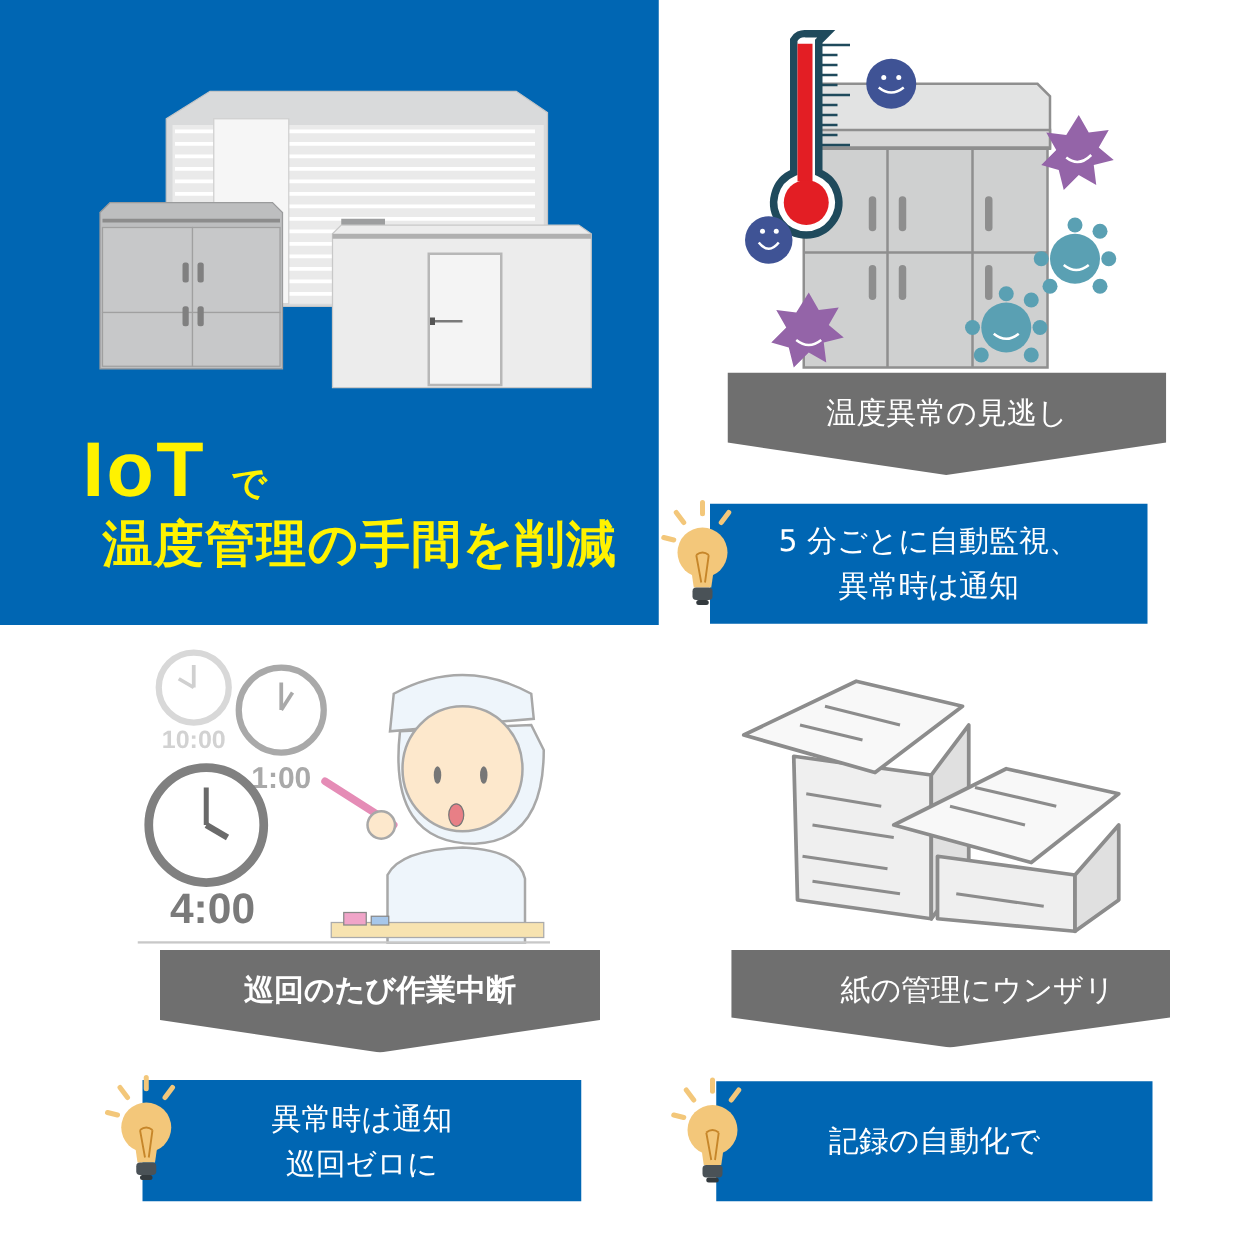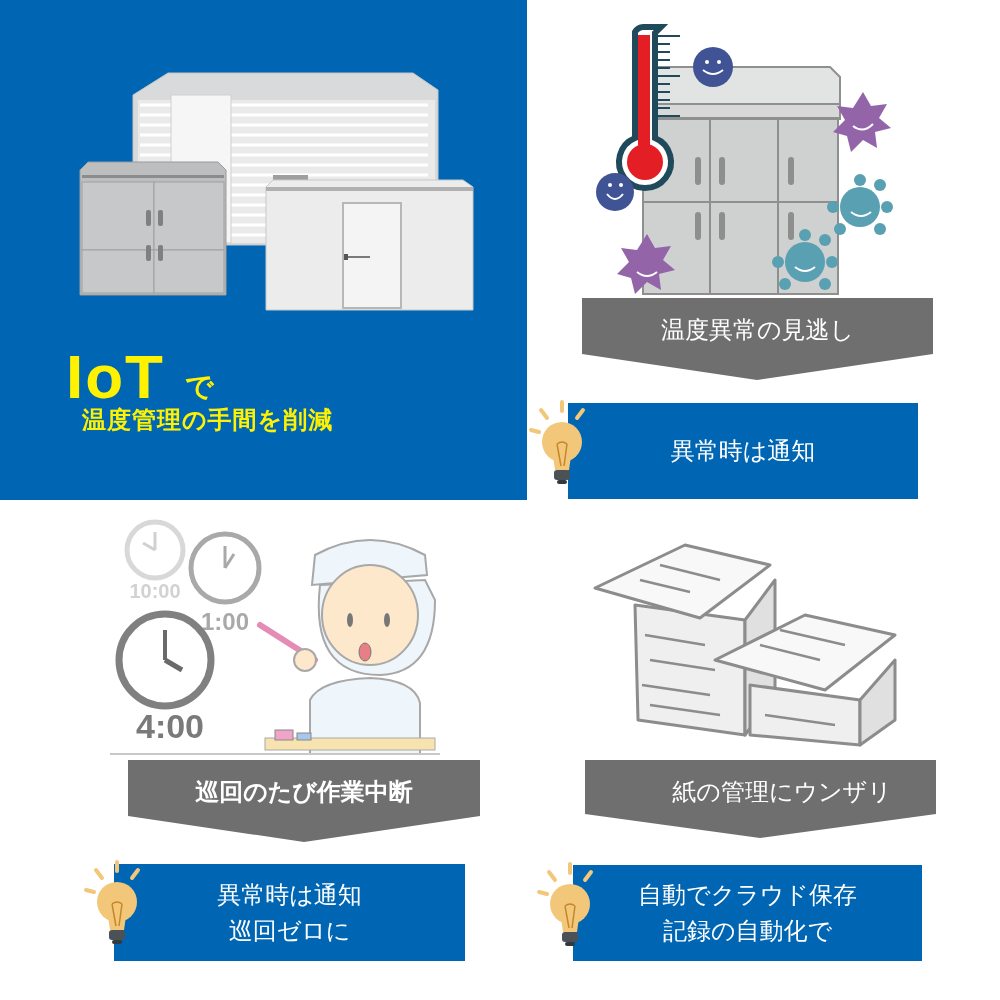--- a/index.html
+++ b/index.html
@@ -3,21 +3,21 @@
 <meta charset="utf-8">
 <style>
   html, body { margin:0; padding:0; }
   body { width:1000px; height:1000px; position:relative; background:#ffffff; overflow:hidden;
          font-family: "DejaVu Sans", "Liberation Sans", sans-serif; }
   .abs { position:absolute; }
   .hero { left:0; top:0; width:527px; height:500px; background:#0066b3; }
   .hero-title-main { left:66px; top:346px; color:#fff200; font-weight:bold; font-size:62px; line-height:62px; letter-spacing:2px;
                      font-family:"Liberation Sans", sans-serif; }
   .hero-title-suffix { left:185px; top:372px; color:#fff200; font-weight:bold; font-size:28px; line-height:30px; }
-  .hero-subtitle { left:82px; top:400px; color:#fff200; font-weight:bold; font-size:24px; line-height:40px; letter-spacing:1px; white-space:nowrap; }
+  .hero-subtitle { left:82px; top:416px; color:#fff200; font-weight:bold; font-size:40px; line-height:40px; letter-spacing:1px; white-space:nowrap; }
   .banner { color:#ffffff; text-align:center; font-size:24px;margin-left:15px; }
   .banner svg { position:absolute; left:0; top:0; }
   .banner .txt { position:absolute; left:0; right:0; top:18px; line-height:40px; }
   .solution { background:#0066b3; color:#ffffff; text-align:center; font-size:24px; line-height:36px;
               display:flex; flex-direction:column; justify-content:center; }
   .bulb { width:70px; height:90px; }
 </style>
 </head>
 <body>
 
@@ -151,20 +151,21 @@
 </svg>
 
 <div class="abs banner" style="left:567px;top:298px;width:351px;height:82px;">
   <svg width="351" height="82">
       <polygon points="0,0 351,0 351,56 175,82 0,56" fill="#6f6f6f"></polygon>
     </svg>
   <div class="txt" style="top:12px">温度異常の見逃し</div>
 </div>
 
 <div class="abs solution" style="left:568px;top:403px;width:350px;height:96px;">
+  <div>5 分ごとに自動監視、</div>
   <div>異常時は通知</div>
 </div>
 <svg class="abs bulb" style="left:525px;top:398px" viewBox="0 0 70 90">
   <g stroke="#f3c77a" stroke-width="4" stroke-linecap="round">
     <line x1="6" y1="32" x2="14" y2="34"></line>
       <line x1="16" y1="12" x2="22" y2="20"></line>
     <line x1="37" y1="4" x2="37" y2="13"></line>
       <line x1="58" y1="12" x2="52" y2="20"></line>
   </g>
   <circle cx="37" cy="44" r="20" fill="#f3c77a"></circle>
@@ -262,21 +263,20 @@
 </svg>
 
 <div class="abs banner" style="left:570px;top:760px;width:394px;height:78px;">
   <svg width="351" height="78">
       <polygon points="0,0 351,0 351,54 175,78 0,54" fill="#6f6f6f"></polygon>
     </svg>
   <div class="txt" style="top:12px">紙の管理にウンザリ</div>
 </div>
 
 <div class="abs solution" style="left:573px;top:865px;width:349px;height:96px;">
-  <div>自動でクラウド保存</div>
   <div>記録の自動化で</div>
 </div>
 <svg class="abs bulb" style="left:533px;top:860px" viewBox="0 0 70 90">
   <g stroke="#f3c77a" stroke-width="4" stroke-linecap="round">
     <line x1="6" y1="32" x2="14" y2="34"></line>
       <line x1="16" y1="12" x2="22" y2="20"></line>
     <line x1="37" y1="4" x2="37" y2="13"></line>
       <line x1="58" y1="12" x2="52" y2="20"></line>
   </g>
   <circle cx="37" cy="44" r="20" fill="#f3c77a"></circle>

